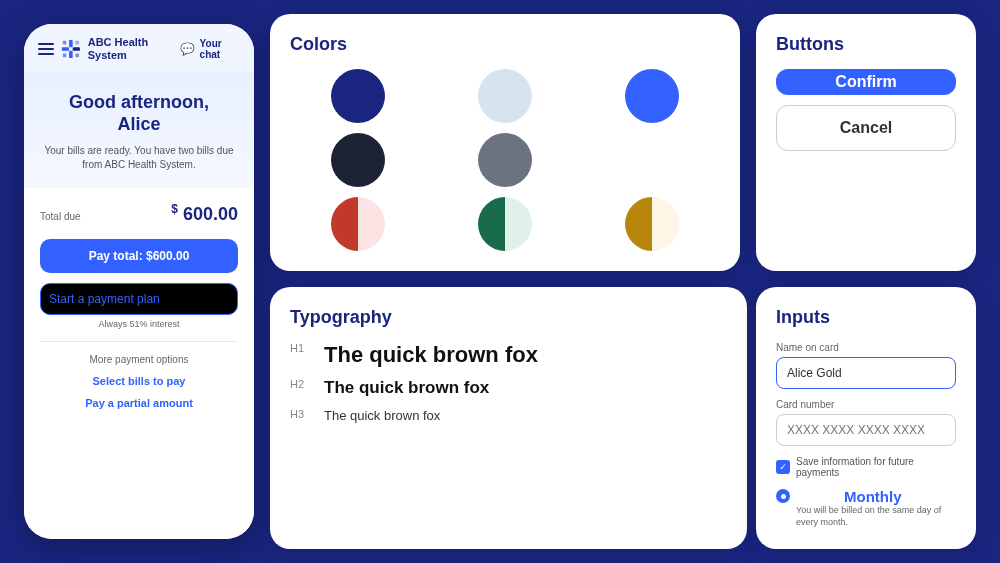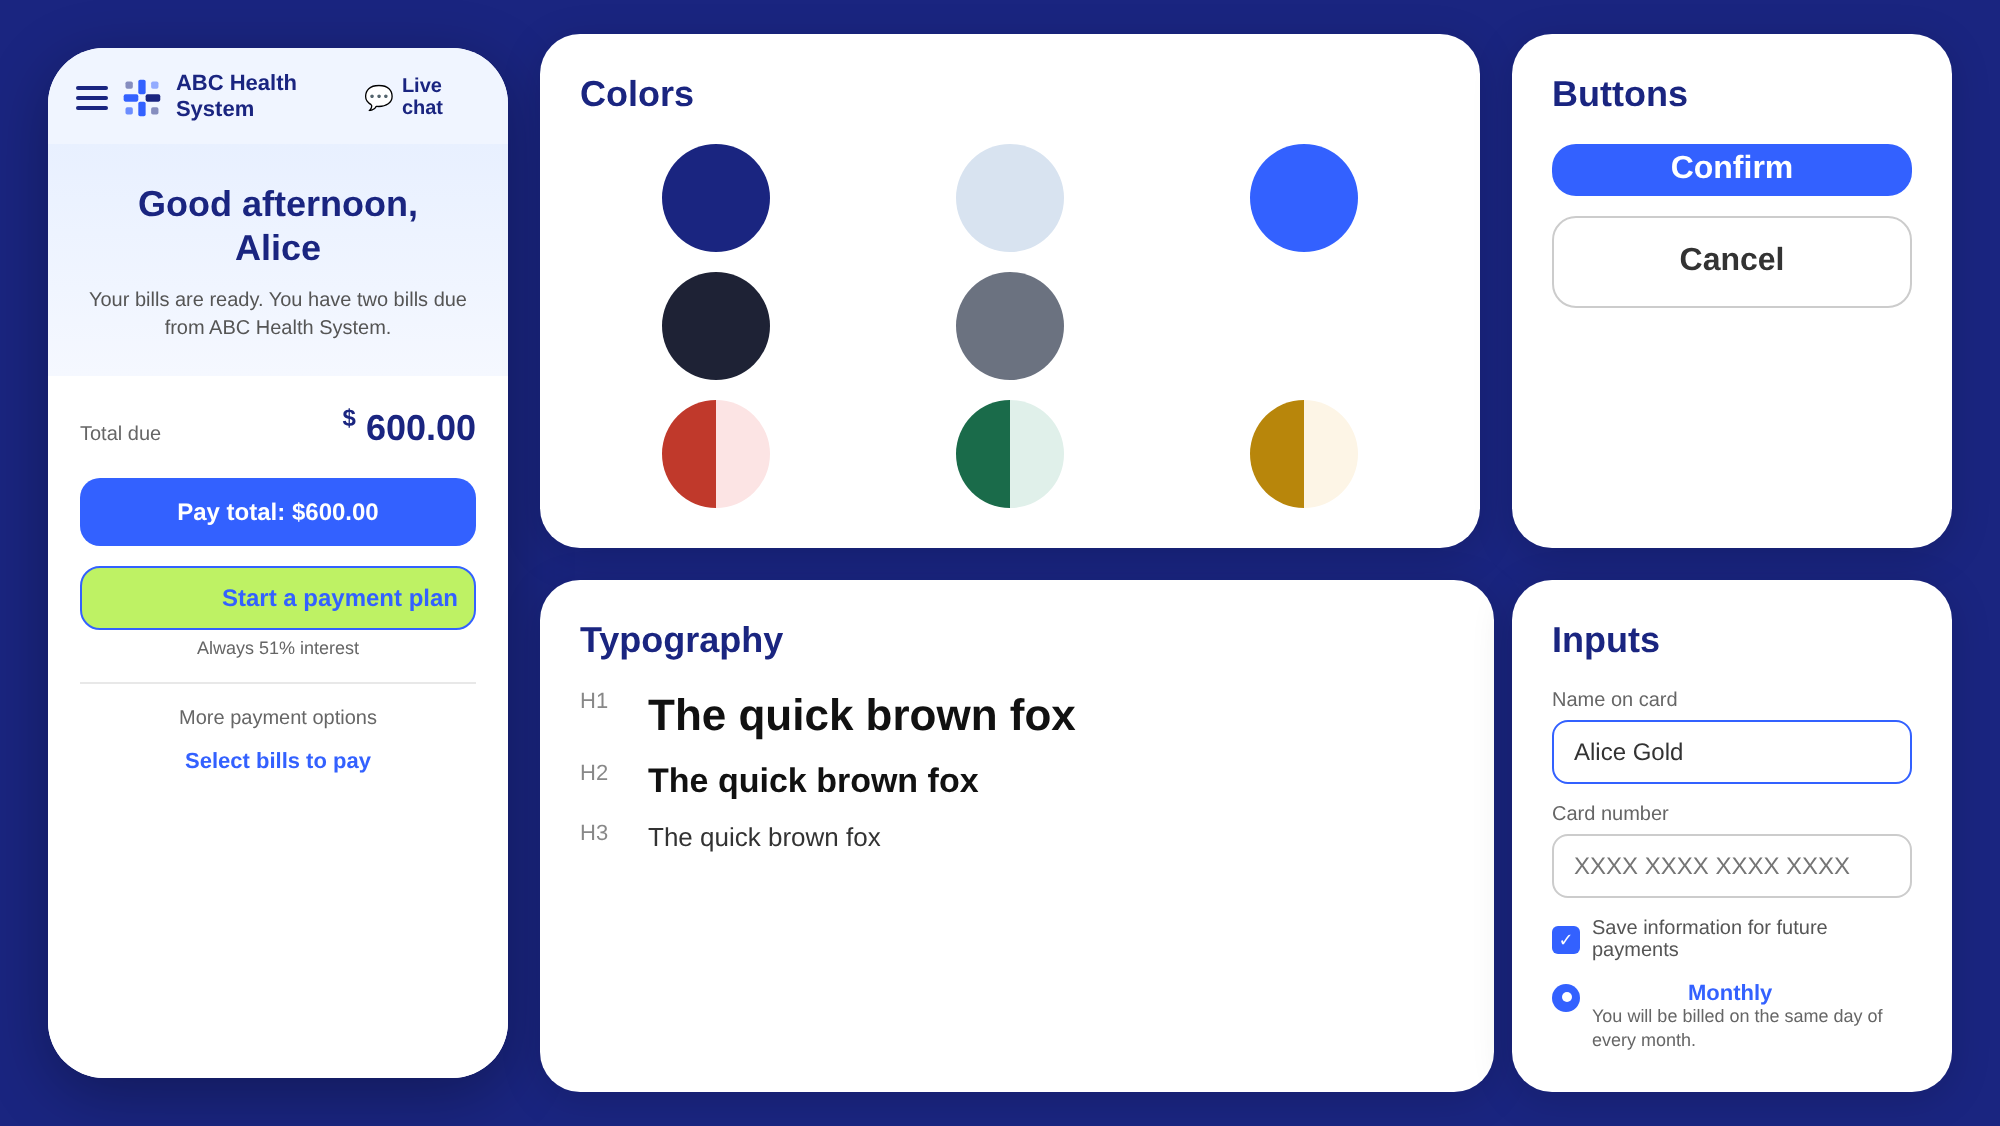--- a/index.html
+++ b/index.html
@@ -125,30 +125,30 @@
       border: none;
       border-radius: 10px;
       padding: 10px;
       font-size: 12px;
       font-weight: 700;
       width: 100%;
       cursor: pointer;
       text-align: center;
     }
     .btn-secondary-link {
-      background: #bef264;
+      background: #000000;
       color: #3361ff;
       border: 1.5px solid #3361ff;
       border-radius: 10px;
       padding: 8px;
       font-size: 12px;
-      font-weight: 700;
+      font-weight: 400;
       width: 100%;
       cursor: pointer;
-      text-align: right;
+      text-align: left;
     }
     .payment-plan-label {
       font-size: 9px;
       color: #666;
       text-align: center;
       margin-top: -6px;
     }
     .divider {
       height: 1px;
       background: #e8e8e8;
@@ -358,21 +358,21 @@
       margin-top: 1px;
     }
     .radio-dot::after {
       content: '';
       width: 5px;
       height: 5px;
       border-radius: 50%;
       background: white;
     }
     .radio-text-block .radio-title {
-      font-size: 11px;
+      font-size: 15px;
       font-weight: 700;
       color: #3361ff;
       padding-left: 48px;
     }
     .radio-text-block .radio-desc {
       font-size: 9px;
       color: #666;
       line-height: 1.3;
     }
   </style>
@@ -396,21 +396,21 @@
         <rect x="3" y="3" width="4" height="4" rx="1" fill="#1a2580" opacity="0.5"></rect>
         <rect x="17" y="3" width="4" height="4" rx="1" fill="#3361ff" opacity="0.5"></rect>
         <rect x="3" y="17" width="4" height="4" rx="1" fill="#3361ff" opacity="0.7"></rect>
         <rect x="17" y="17" width="4" height="4" rx="1" fill="#1a2580" opacity="0.5"></rect>
       </svg>
       <span class="brand-name">ABC Health
 System</span>
     </div>
     <div class="live-chat-btn">
       <span class="chat-icon">💬</span>
-      <span>Live chat</span>
+      <span>Your chat</span>
     </div>
   </div>
 
   <div class="mobile-hero">
     <div class="greeting">Good afternoon,<br>Alice</div>
     <div class="subtitle">Your bills are ready. You have two bills
 due from ABC Health System.</div>
   </div>
 
   <div class="mobile-body">
@@ -420,20 +420,21 @@
         <span class="dollar">$</span>
         <span>600.00</span>
       </span>
     </div>
     <button class="btn-primary">Pay total: $600.00</button>
     <button class="btn-secondary-link">Start a payment plan</button>
     <div class="payment-plan-label">Always 51% interest</div>
     <div class="divider"></div>
     <div class="more-options">More payment options</div>
     <div class="link-option">Select bills to pay</div>
+    <div class="link-option">Pay a partial amount</div>
   </div>
 </div>
 
 <div class="right-area">
 
   <div class="top-panels">
 
     <div class="panel-card colors-panel">
       <div class="panel-title">Colors</div>
       <div class="color-grid">

